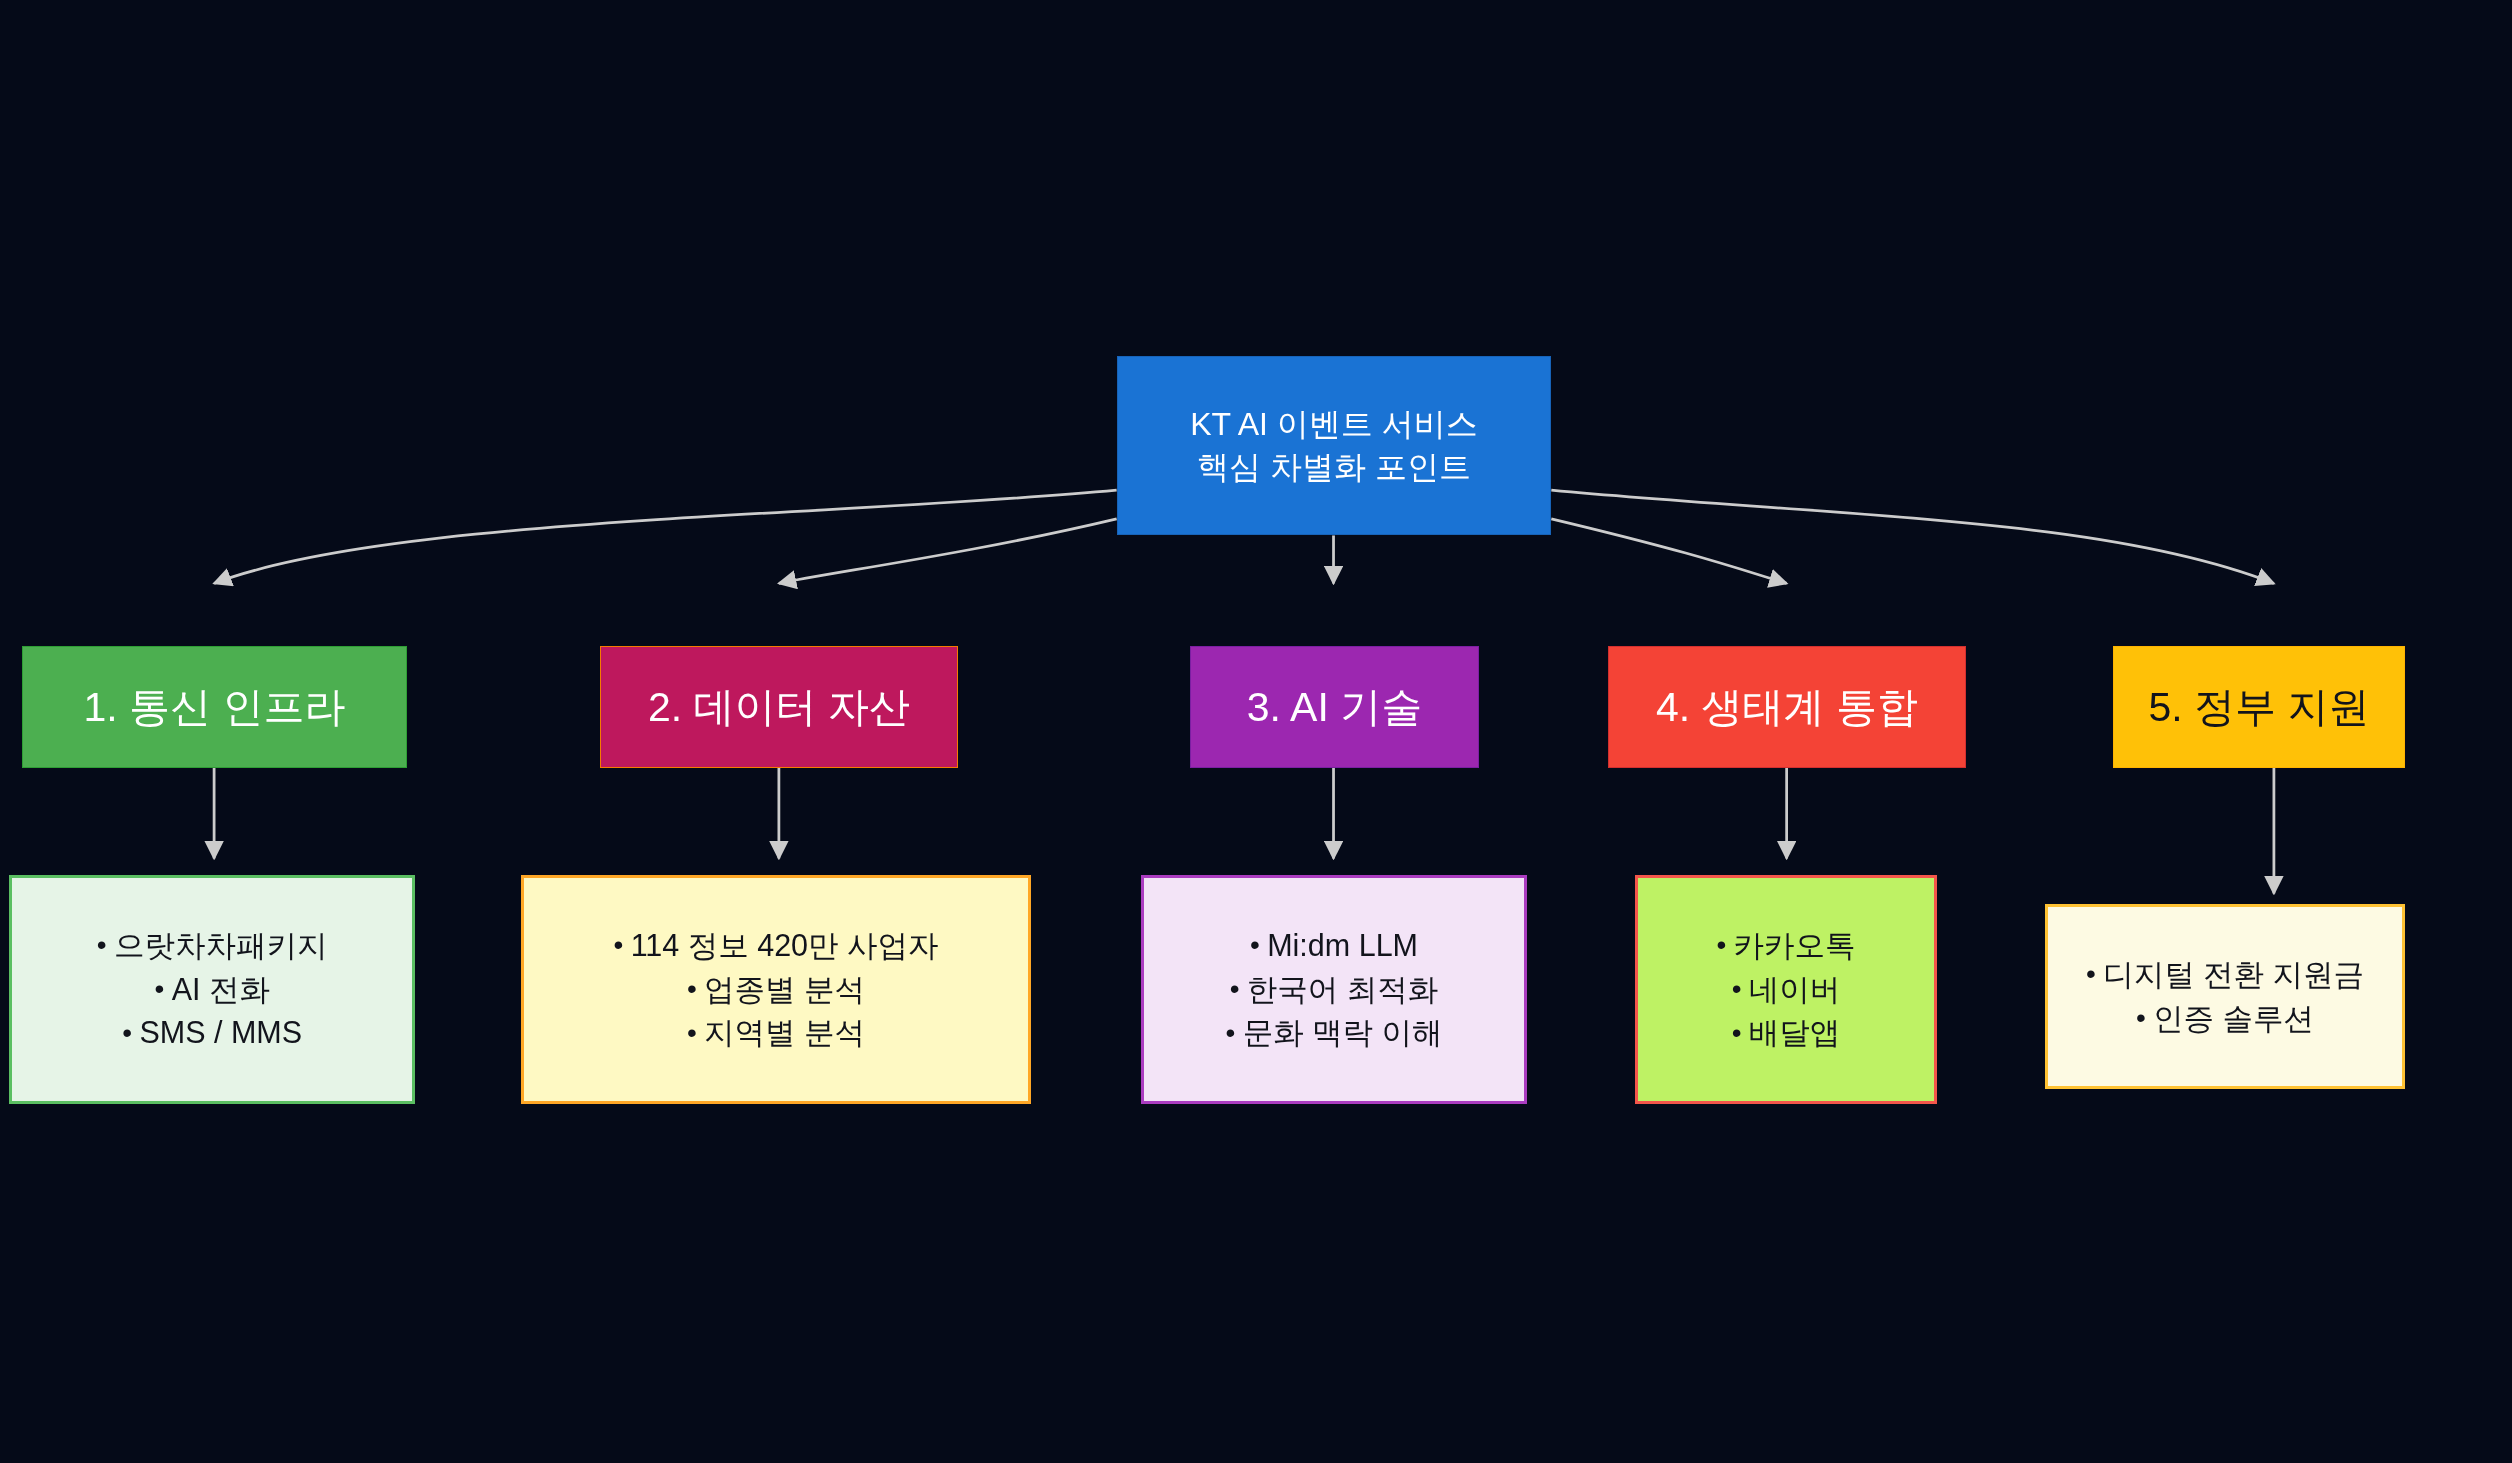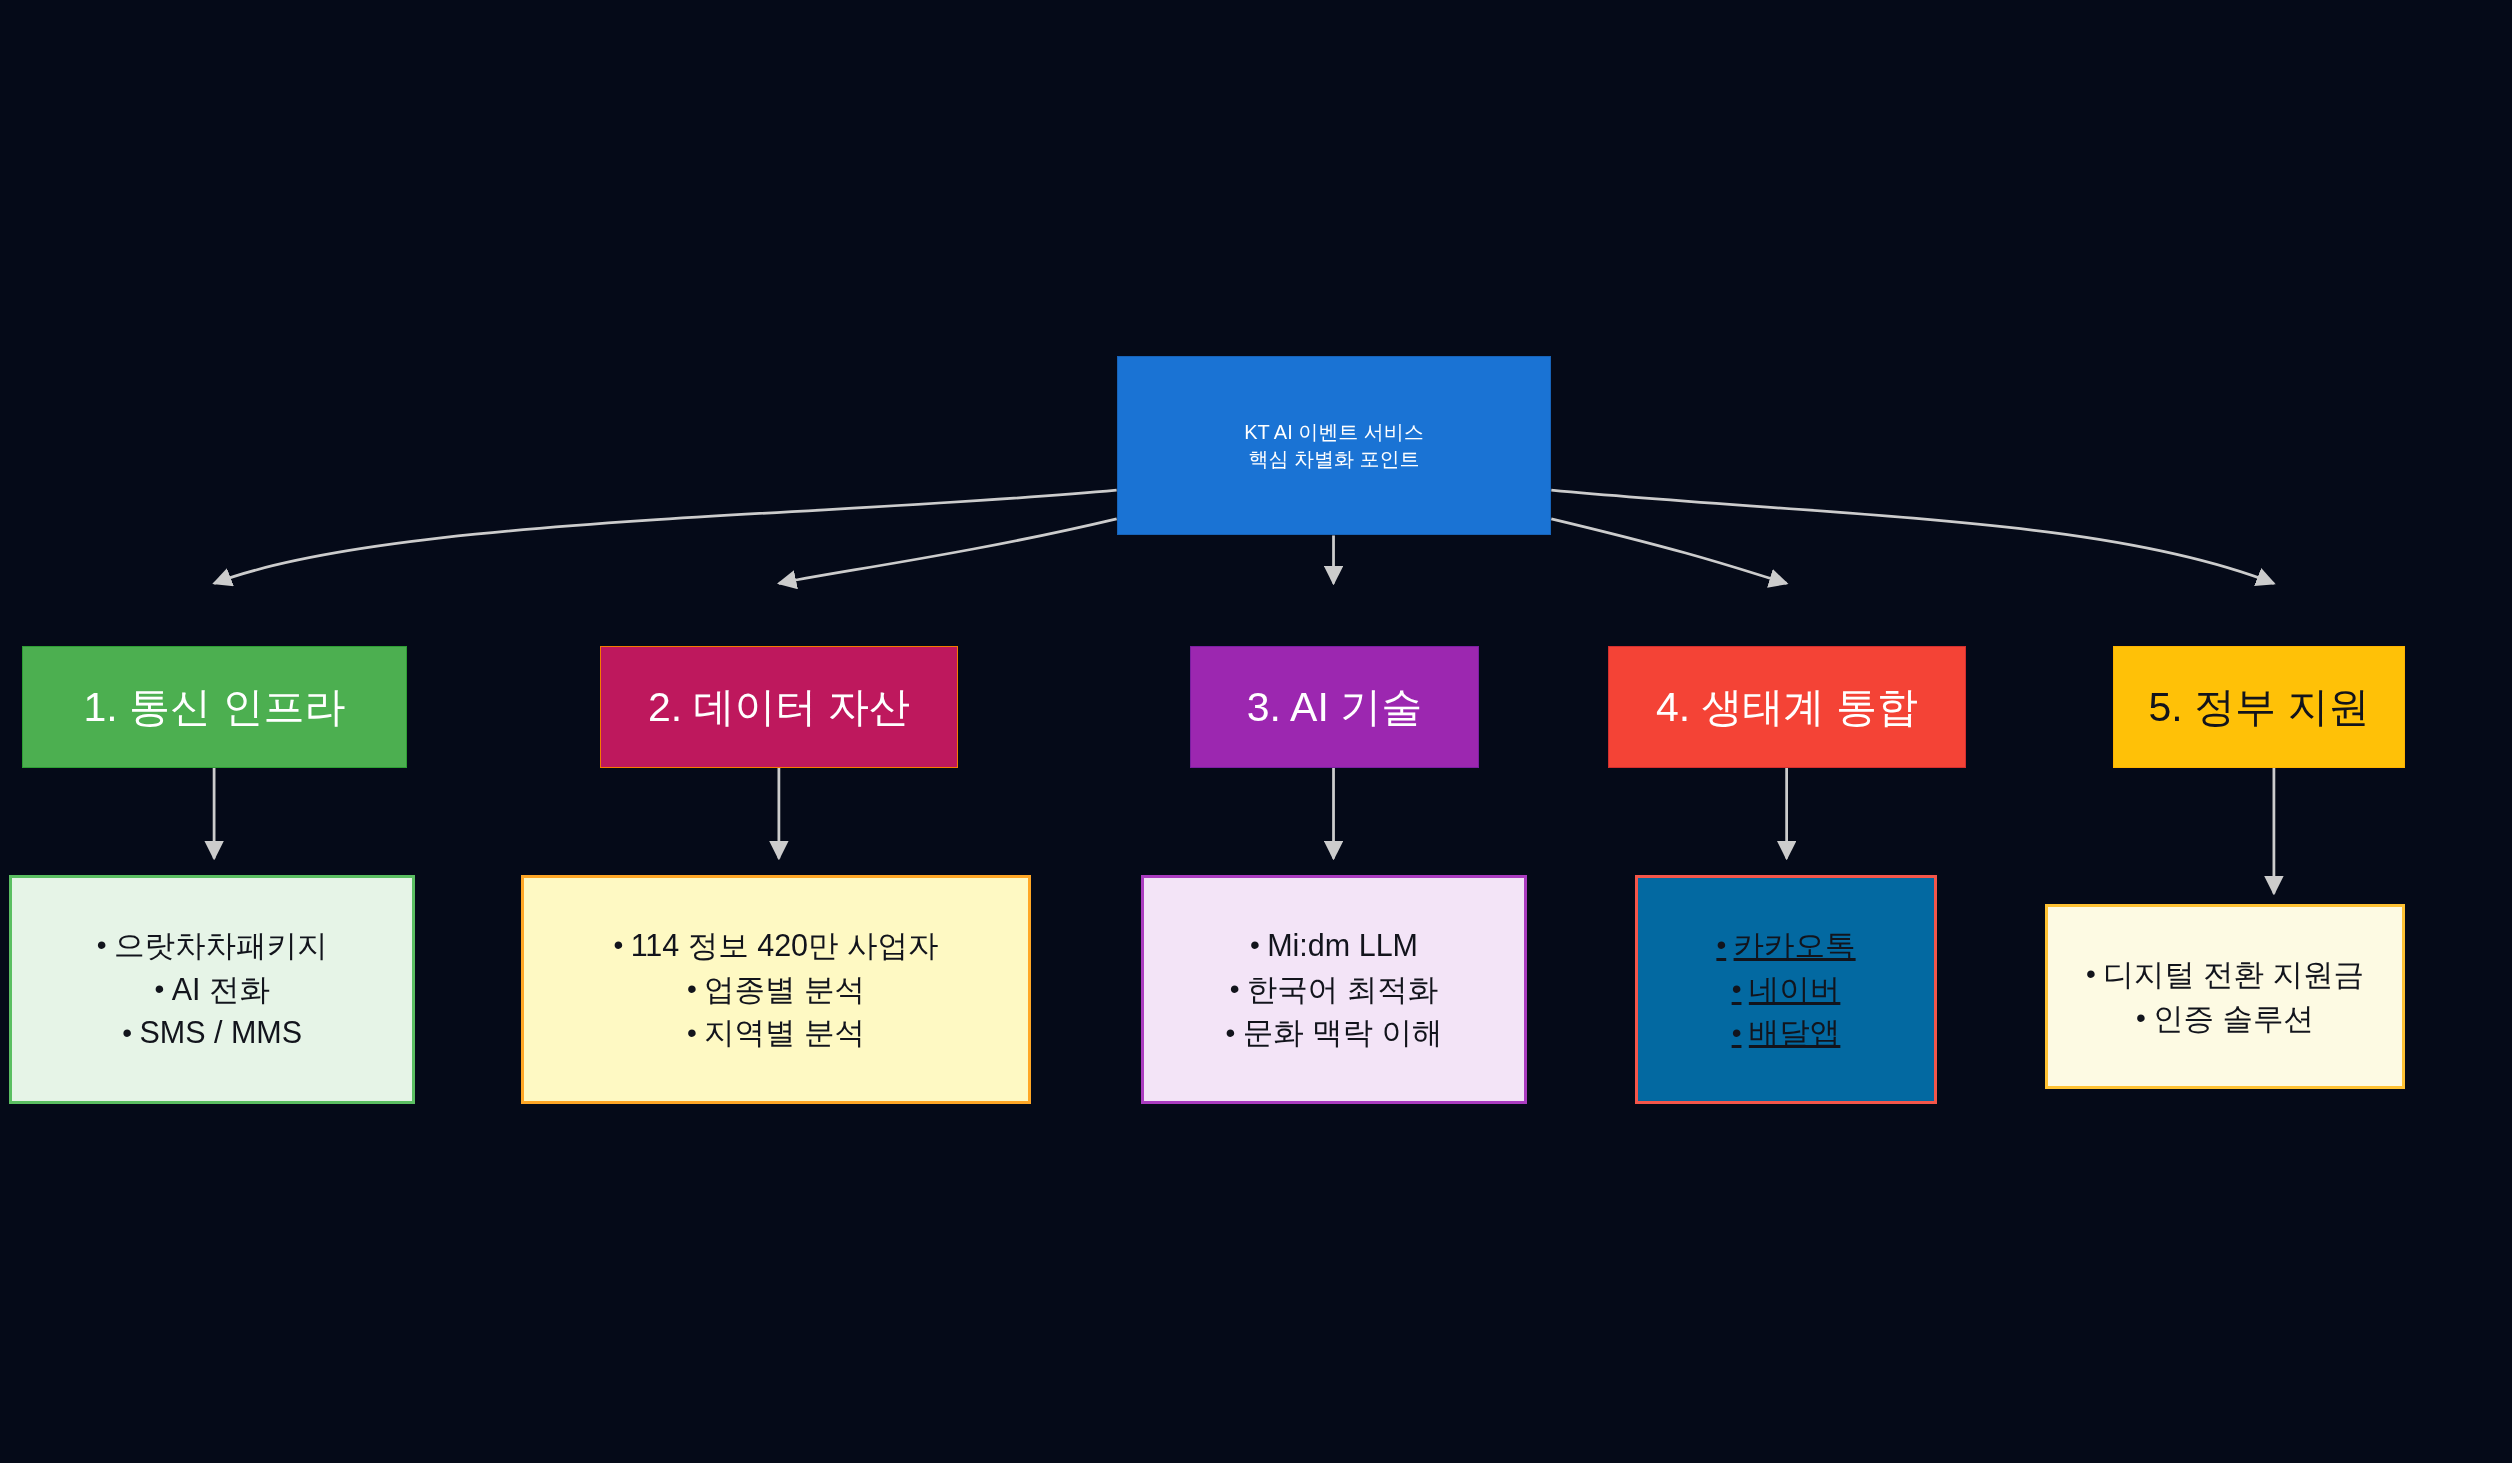--- a/index.html
+++ b/index.html
@@ -43,21 +43,21 @@
     display: block;
     white-space: pre-line;
     line-height: 1.34;
   }
 
   
   .root {
     background: #1a73d4;
     border: 1.8px solid #1763b8;
     color: #ffffff;
-    font-size: 20px;
+    font-size: 32px;
     font-weight: 400;
   }
 
   
   .cat {
     font-size: 41px;
     font-weight: 400;
     color: #ffffff;
   }
   .cat.dark-text { color: #12141c; }
@@ -175,21 +175,21 @@
     </div>
     <div class="leaf-line">
       <span class="bullet">•</span><span>한국어 최적화</span>
     </div>
     <div class="leaf-line">
       <span class="bullet">•</span><span>문화 맥락 이해</span>
     </div>
   </div>
 
   <div class="node leaf" style="left:1635px; top:875px; width:302px; height:229px;
-              background:#0369a1; border:3.7px solid #F4564A;text-decoration:underline;">
+              background:#bef264; border:3.7px solid #F4564A;">
     <div class="leaf-line">
       <span class="bullet">•</span><span>카카오톡</span>
     </div>
     <div class="leaf-line">
       <span class="bullet">•</span><span>네이버</span>
     </div>
     <div class="leaf-line">
       <span class="bullet">•</span><span>배달앱</span>
     </div>
   </div>

